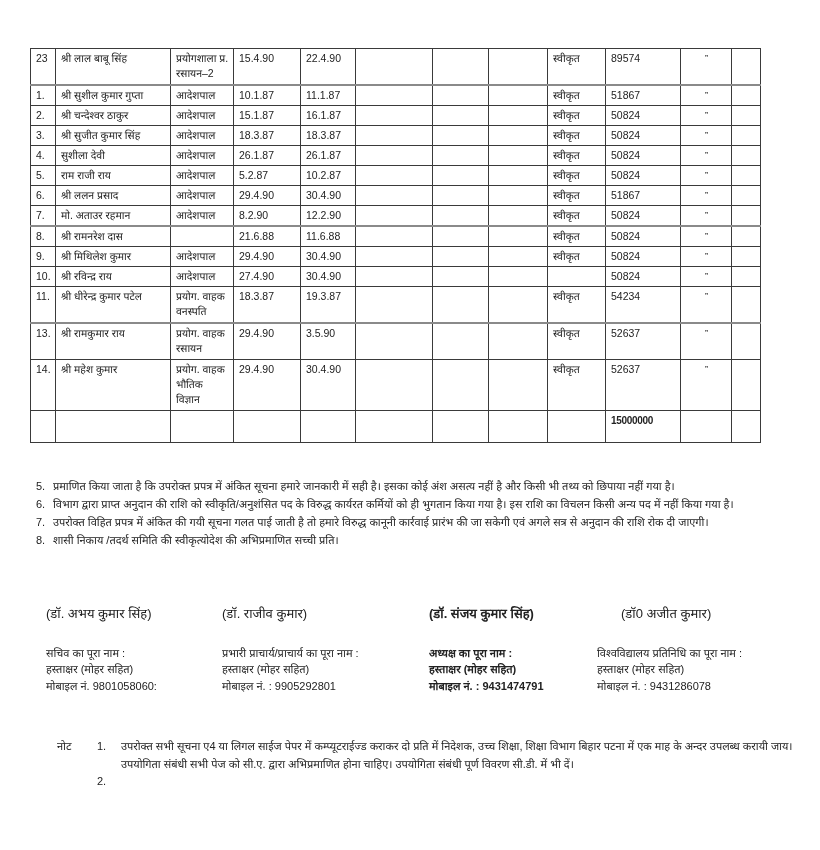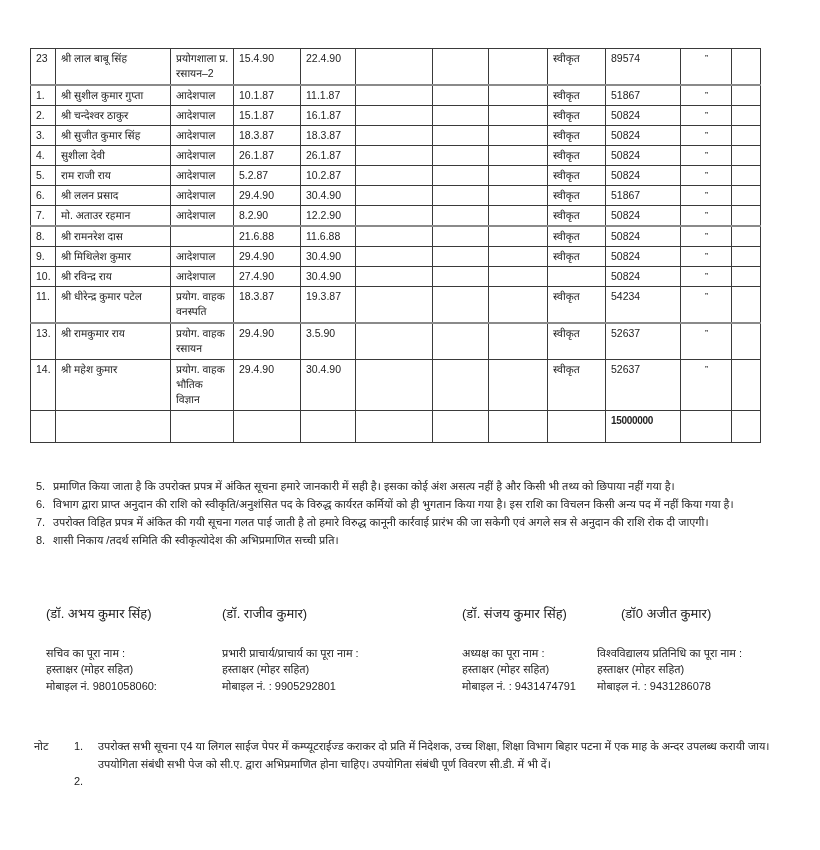--- a/index.html
+++ b/index.html
@@ -43,21 +43,21 @@
   .sig {
     position: absolute; font-size: 11px; line-height: 16.5px;
   }
   .sig .name { font-size: 13px; margin-bottom: 22px; }
   .sig .line { white-space: nowrap; }
 
   .notes {
     position: absolute; left: 34px; top: 738px;
     font-size: 11px; line-height: 17.5px;
   }
-  .note-row { display: flex; white-space: nowrap; }
+  .note-row { display: flex; white-space: nowrap; margin-left: 23px; }
   .note-label { width: 40px; }
   .note-num { width: 24px; }
 </style>
 </head>
 <body>
 
 <div class="page">
 
   <table class="grid">
     <colgroup>
@@ -345,21 +345,21 @@
     <div class="line">सचिव का पूरा नाम :</div>
     <div class="line">हस्ताक्षर (मोहर सहित)</div>
     <div class="line">मोबाइल नं. 9801058060:</div>
   </div>
   <div class="sig" style="left:222px; top:606px;">
     <div class="name">(डॉ. राजीव कुमार)</div>
     <div class="line">प्रभारी प्राचार्य/प्राचार्य का पूरा नाम :</div>
     <div class="line">हस्ताक्षर (मोहर सहित)</div>
     <div class="line">मोबाइल नं. : 9905292801</div>
   </div>
-  <div class="sig" style="left:462px; top:606px;">
+  <div class="sig" style="left:429px; top:606px;font-weight:bold;">
     <div class="name">(डॉ. संजय कुमार सिंह)</div>
     <div class="line">अध्यक्ष का पूरा नाम :</div>
     <div class="line">हस्ताक्षर (मोहर सहित)</div>
     <div class="line">मोबाइल नं. : 9431474791</div>
   </div>
   <div class="sig" style="left:597px; top:606px;">
     <div class="name" style="padding-left:24px;">(डॉ0 अजीत कुमार)</div>
     <div class="line">विश्वविद्यालय प्रतिनिधि का पूरा नाम :</div>
     <div class="line">हस्ताक्षर (मोहर सहित)</div>
     <div class="line">मोबाइल नं. : 9431286078</div>

